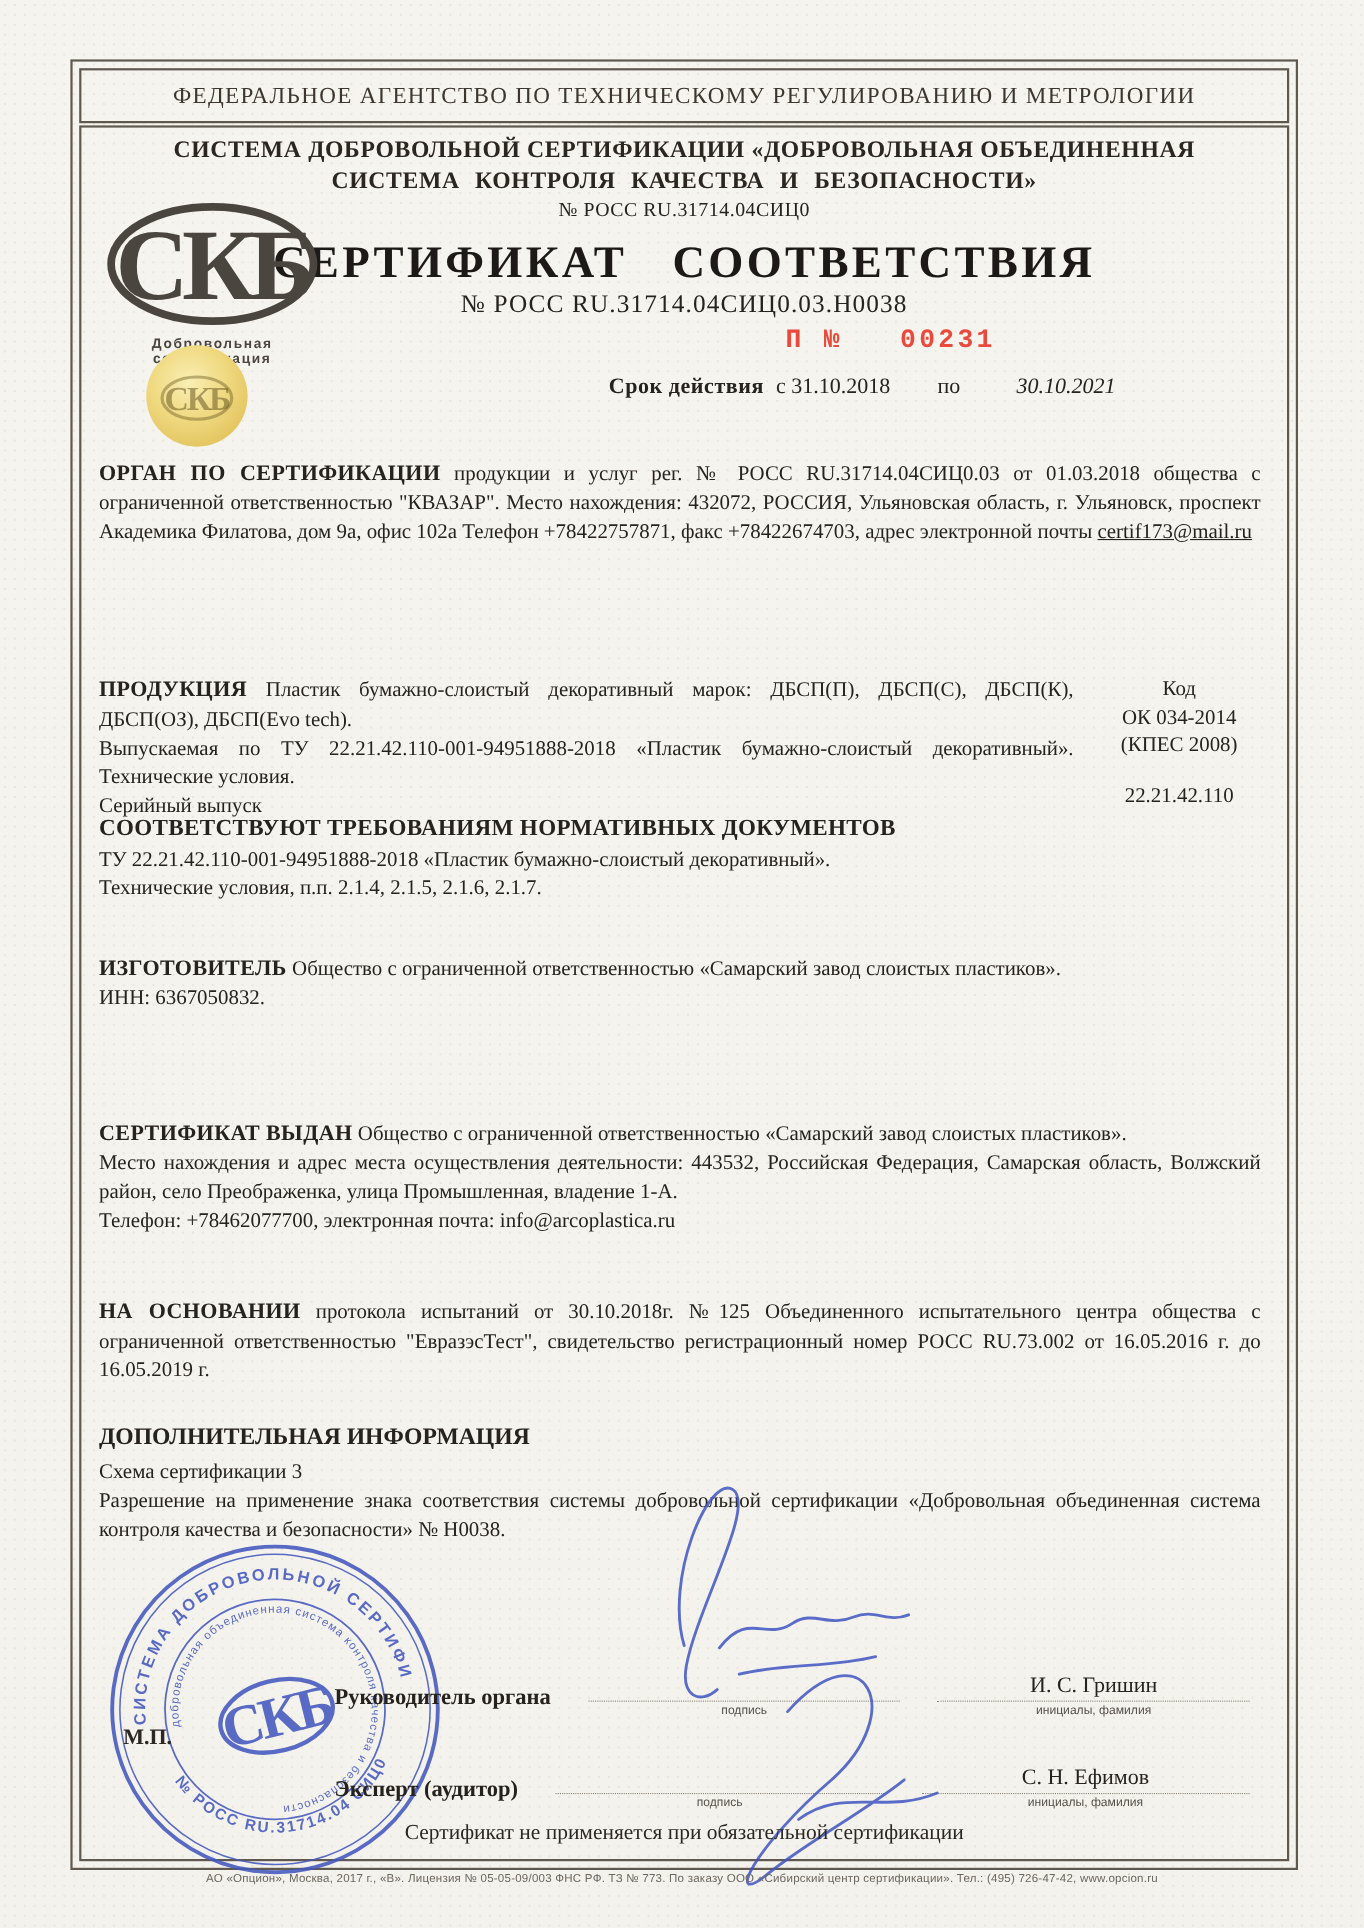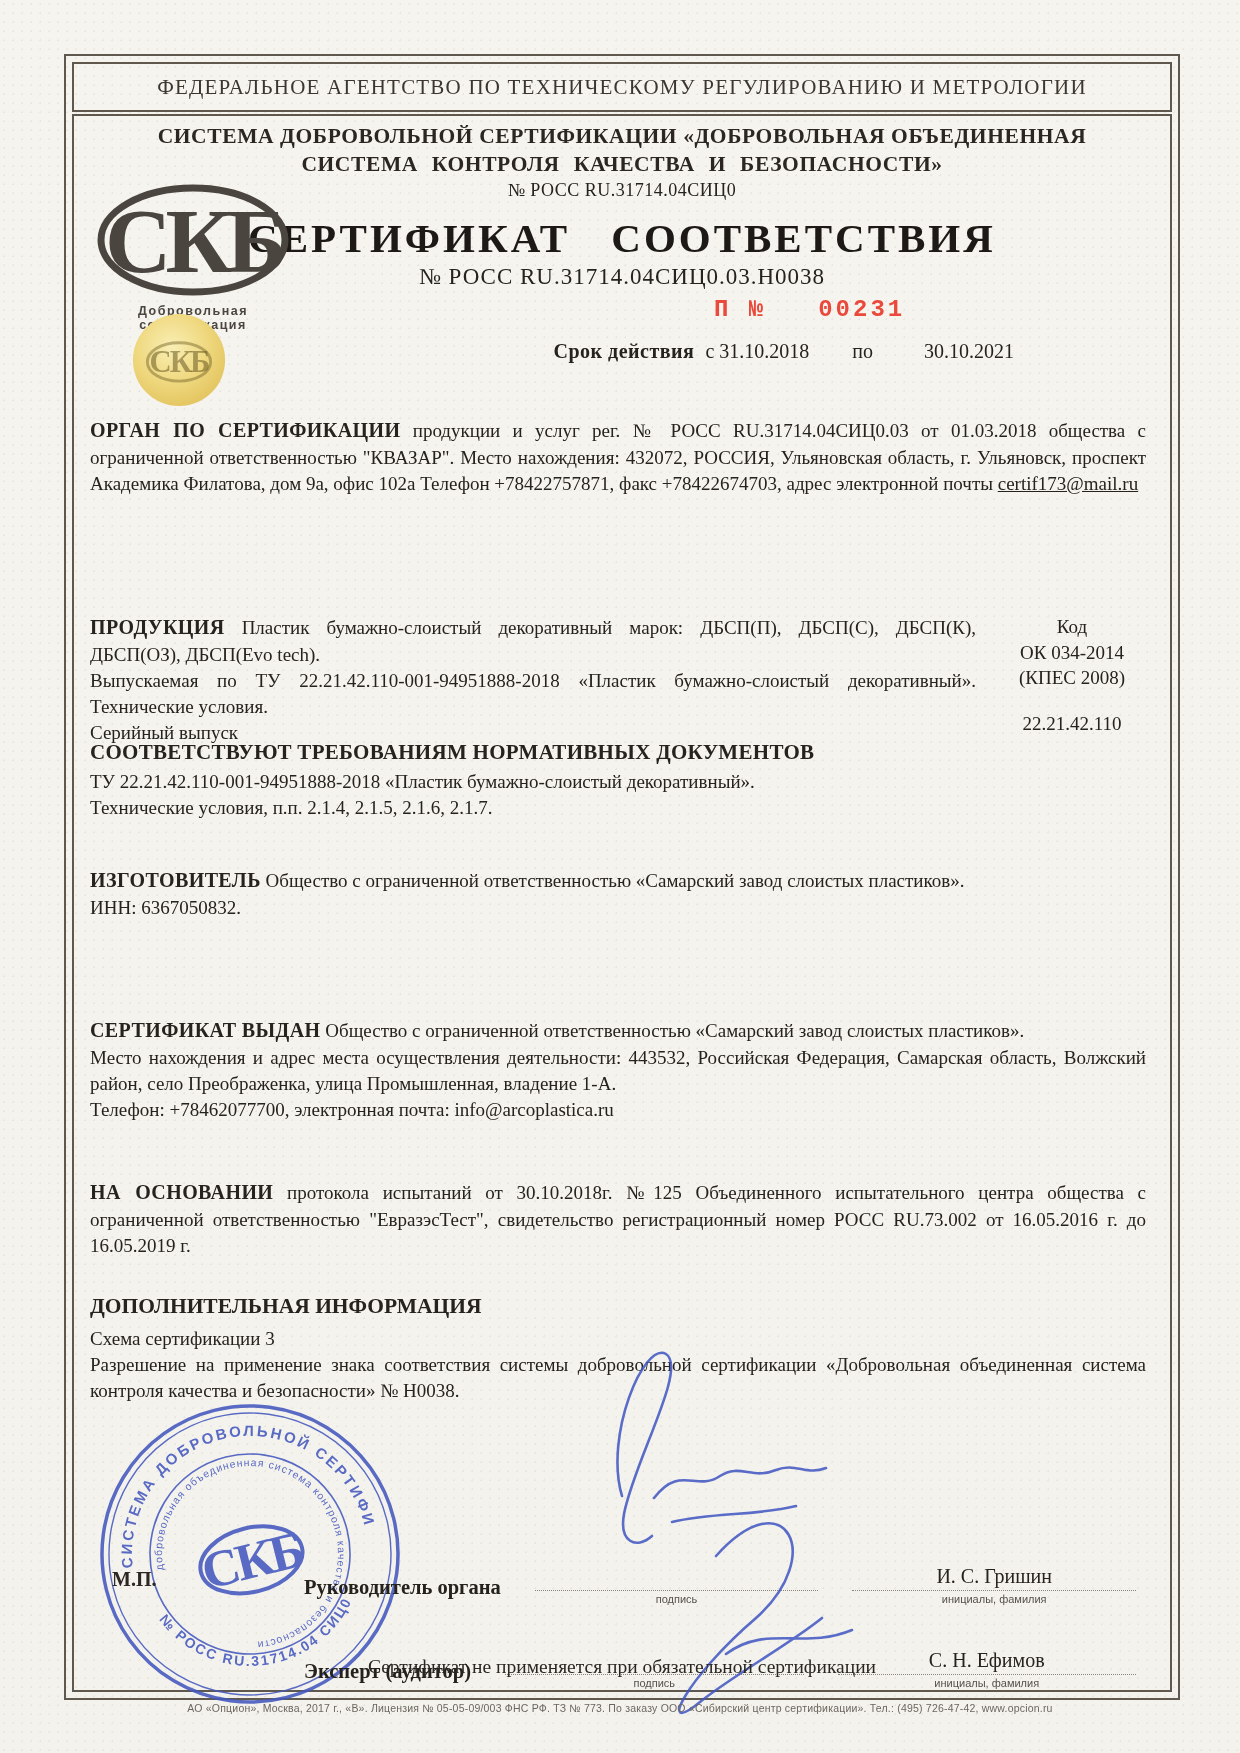--- a/index.html
+++ b/index.html
@@ -49,21 +49,21 @@
     position:absolute;top:180px;left:640px;
     color:#ea4a3c;font-family:"Liberation Mono",monospace;font-weight:bold;
     font-size:24px;letter-spacing:3px;display:flex;gap:52px;
   }
   .validity{
     position:absolute;top:224px;right:156px;font-size:20px;white-space:nowrap;
   }
   .validity b{letter-spacing:.5px;}
   .validity .v-from{margin-left:6px;}
   .validity .v-word{margin-left:38px;}
-  .validity .v-to{margin-left:46px;}
+  .validity .v-to{margin-left:46px;font-style:italic;}
   
   .logo{position:absolute;left:14px;top:64px;width:210px;text-align:center;}
   .logo .caption{
     font-family:"Liberation Sans",sans-serif;font-size:12.5px;letter-spacing:1.5px;
     color:#4a453e;margin-top:2px;font-weight:bold;
   }
   .goldseal{position:absolute;left:57px;top:196px;width:96px;height:96px;}
   
   .sec{
     position:absolute;left:16px;right:24px;
@@ -90,21 +90,21 @@
   .sig-row{
     position:absolute;left:230px;right:34px;display:flex;align-items:flex-end;gap:34px;
   }
   .sig-row .role{
     font-size:20.5px;font-weight:bold;white-space:nowrap;padding-bottom:6px;color:#25211c;
   }
   .sig-col{flex:1;display:flex;flex-direction:column;}
   .sig-col .upper{
     min-height:30px;border-bottom:1px dotted #8a8478;
     display:flex;align-items:flex-end;justify-content:center;
-    font-size:20px;padding-bottom:2px;margin-top:44px;
+    font-size:20px;padding-bottom:2px;
   }
   .sig-col .cap{
     font-family:"Liberation Sans",sans-serif;font-size:11px;color:#55504a;
     text-align:center;margin-top:2px;
   }
   .row1{top:1398px;}
   .row2{top:1482px;}
   .col-sign{max-width:300px;}
   .col-name{max-width:320px;}
   .disclaimer{

